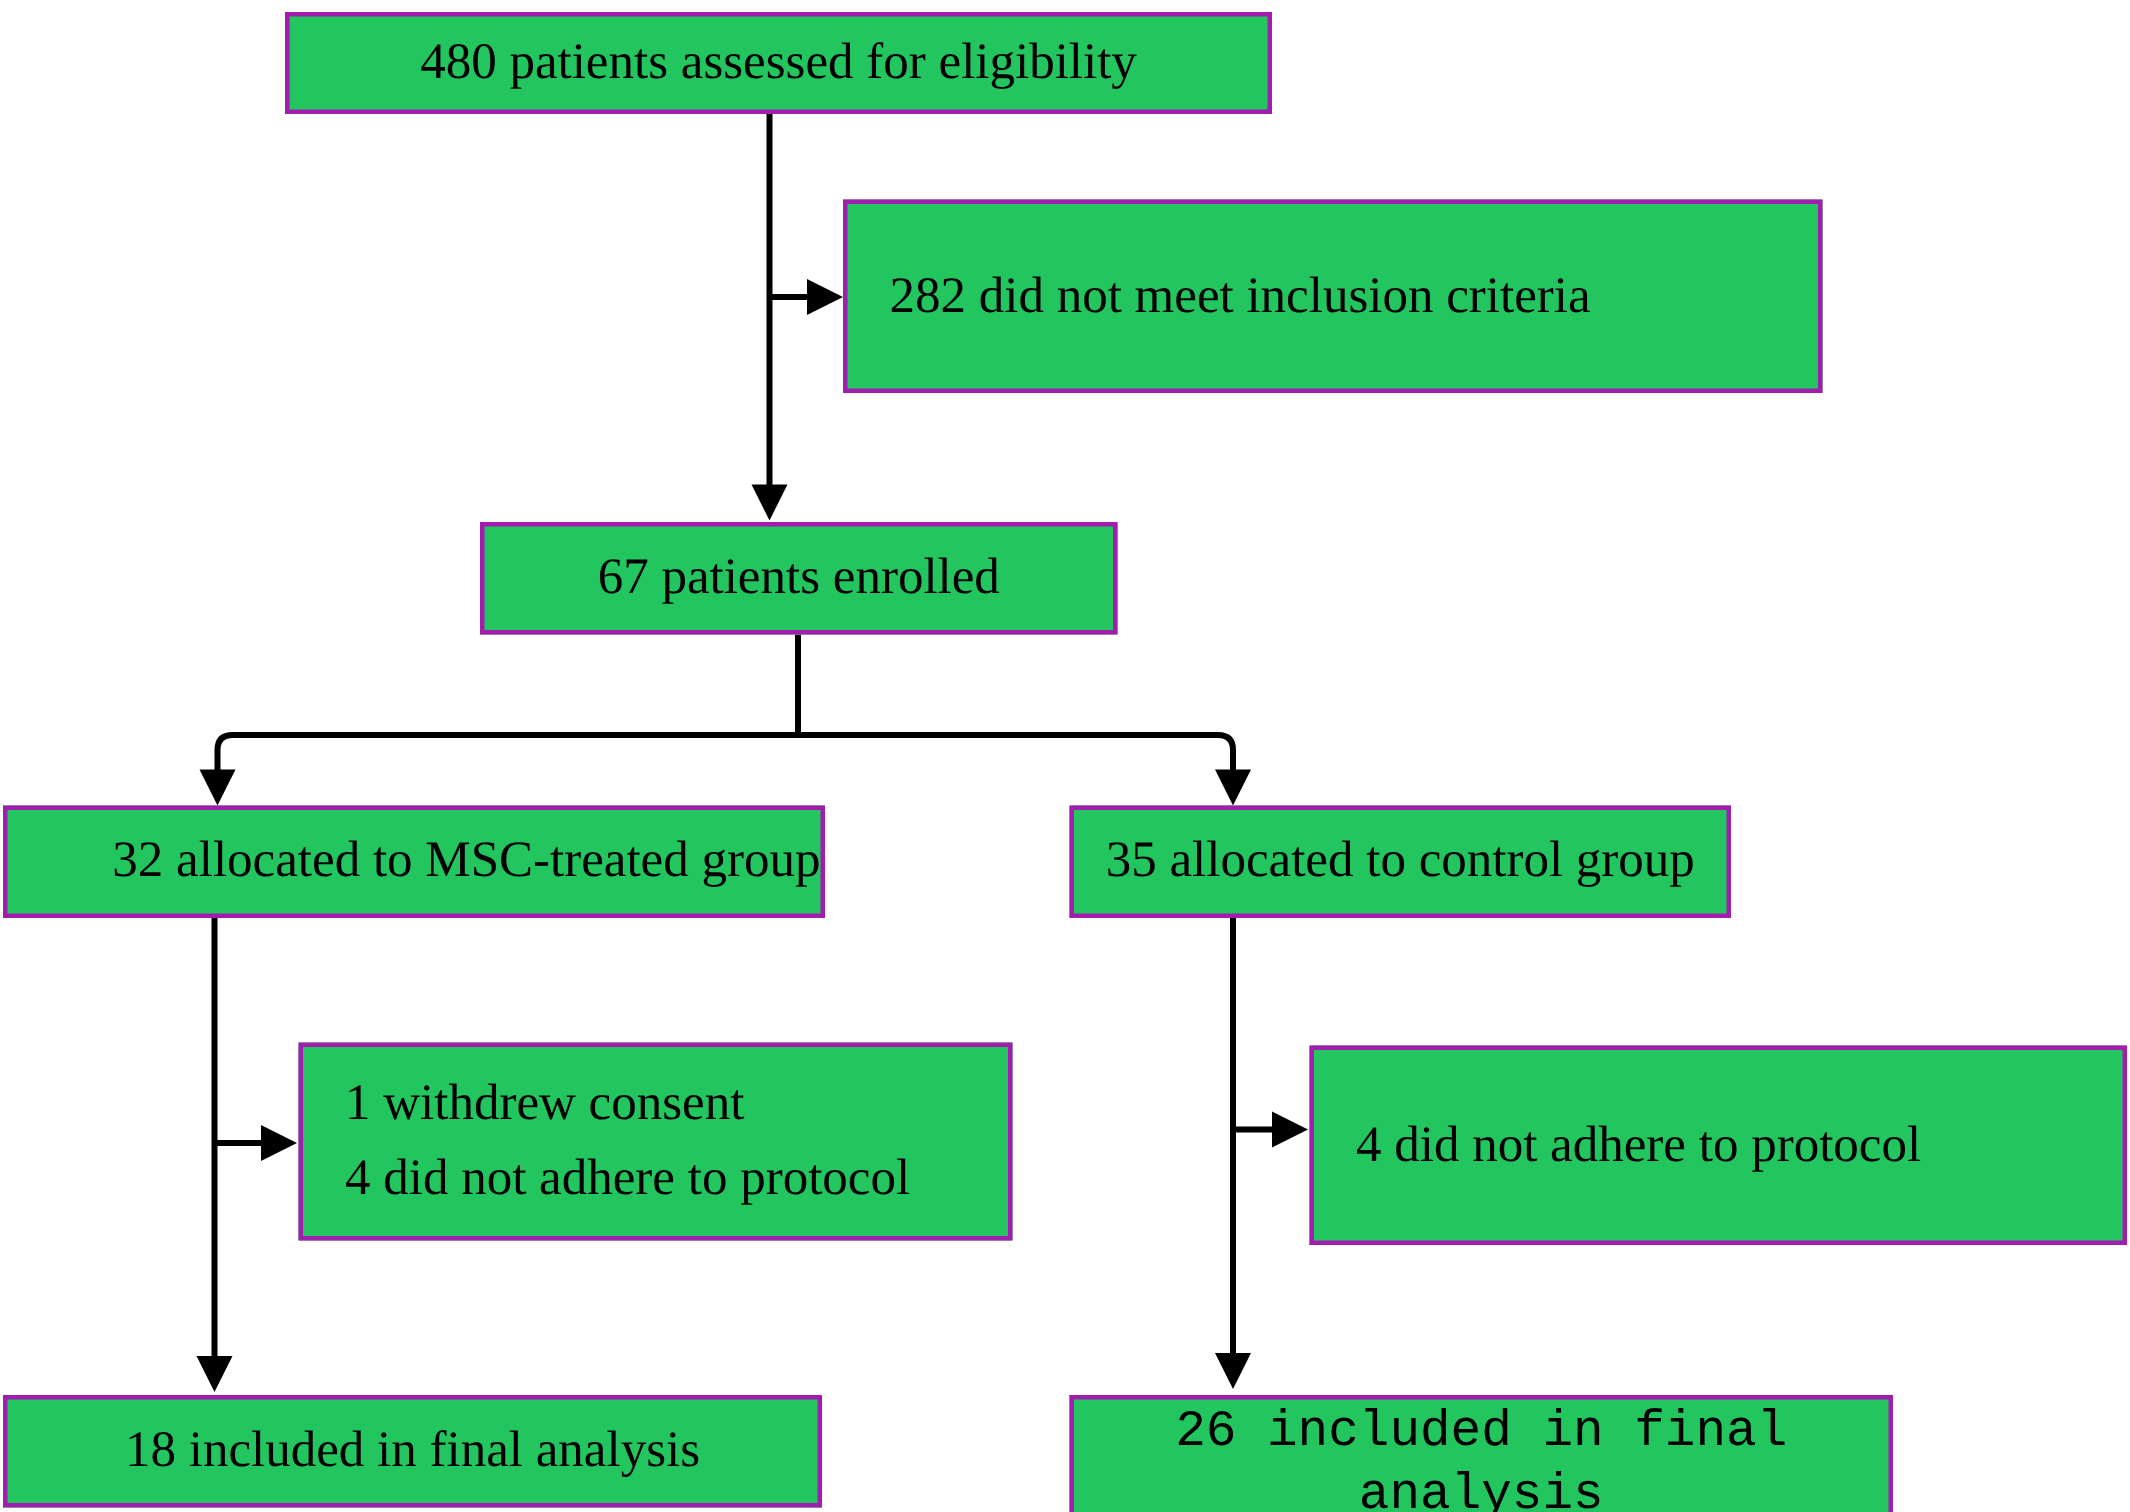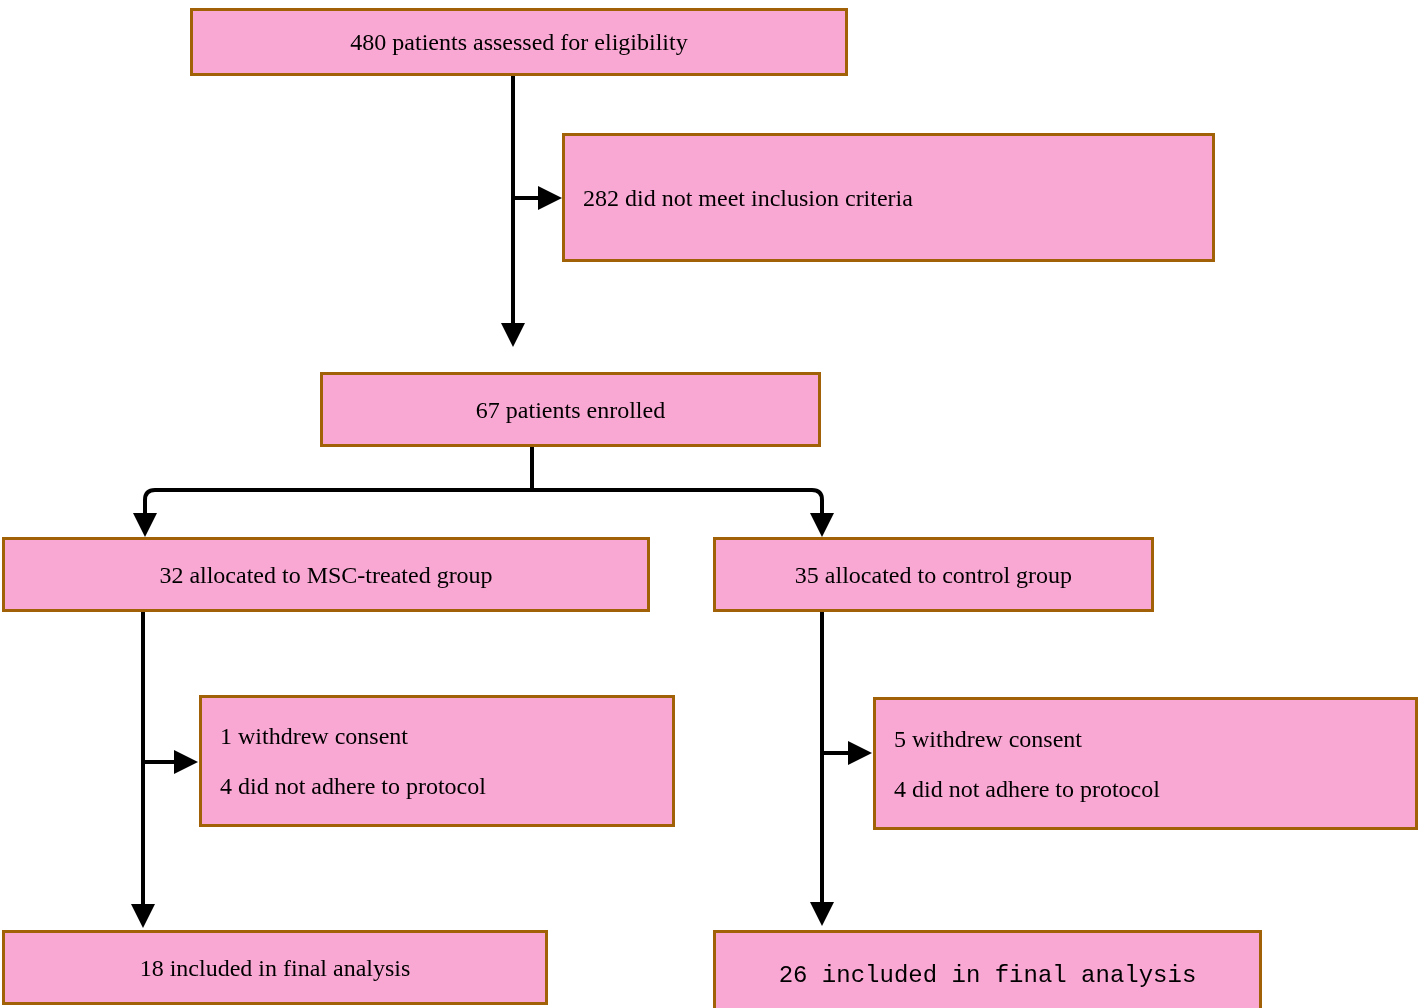--- a/index.html
+++ b/index.html
@@ -20,48 +20,48 @@
     position: absolute;
     left: 0;
     top: 0;
     width: 1420px;
     height: 1008px;
     z-index: 1;
   }
   .node {
     position: absolute;
     box-sizing: border-box;
-    border: 3px solid #a16207;
-    background: #f9a8d4;
+    border: 3px solid #a21caf;
+    background: #22c55e;
     z-index: 2;
-    font-size: 24px;
+    font-size: 34px;
     line-height: 1.25;
     display: flex;
     flex-direction: column;
     justify-content: center;
   }
   .node.center {
     align-items: center;
     text-align: center;
   }
   .node.left {
     align-items: flex-start;
-    padding-left: 18px;
+    padding-left: 28px;
     padding-right: 10px;
   }
   .node.left .line {
     display: block;
     line-height: 50px;
     white-space: nowrap;
   }
   
   #node-assessed          { left: 190px; top: 8px;   width: 658px; height: 68px; }
   #node-excluded          { left: 562px; top: 133px; width: 653px; height: 129px; }
-  #node-enrolled          { left: 320px; top: 348px; width: 501px; height: 75px; margin-top: 24px; }
-  #node-msc-group         { left: 2px;   top: 537px; width: 648px; height: 75px; }
+  #node-enrolled          { left: 320px; top: 348px; width: 425px; height: 75px; }
+  #node-msc-group         { left: 2px;   top: 537px; width: 548px; height: 75px; align-items: flex-end; }
   #node-control-group     { left: 713px; top: 537px; width: 441px; height: 75px; }
   #node-msc-withdrawn     { left: 199px; top: 695px; width: 476px; height: 132px; }
   #node-control-withdrawn { left: 873px; top: 697px; width: 545px; height: 133px; }
   #node-msc-final         { left: 2px;   top: 930px; width: 546px; height: 75px; }
   #node-control-final     { left: 713px; top: 930px; width: 549px; height: 92px; font-family: Liberation Mono, monospace; }
 </style>
 </head>
 <body>
 
 <div class="canvas">
@@ -112,21 +112,20 @@
   <div class="node center" id="node-control-group">
     <span class="line">35 allocated to control group</span>
   </div>
 
   <div class="node left" id="node-msc-withdrawn">
     <span class="line">1 withdrew consent</span>
     <span class="line">4 did not adhere to protocol</span>
   </div>
 
   <div class="node left" id="node-control-withdrawn">
-    <span class="line">5 withdrew consent</span>
     <span class="line">4 did not adhere to protocol</span>
   </div>
 
   <div class="node center" id="node-msc-final">
     <span class="line">18 included in final analysis</span>
   </div>
 
   <div class="node center" id="node-control-final">
     <span class="line">26 included in final analysis</span>
   </div>

